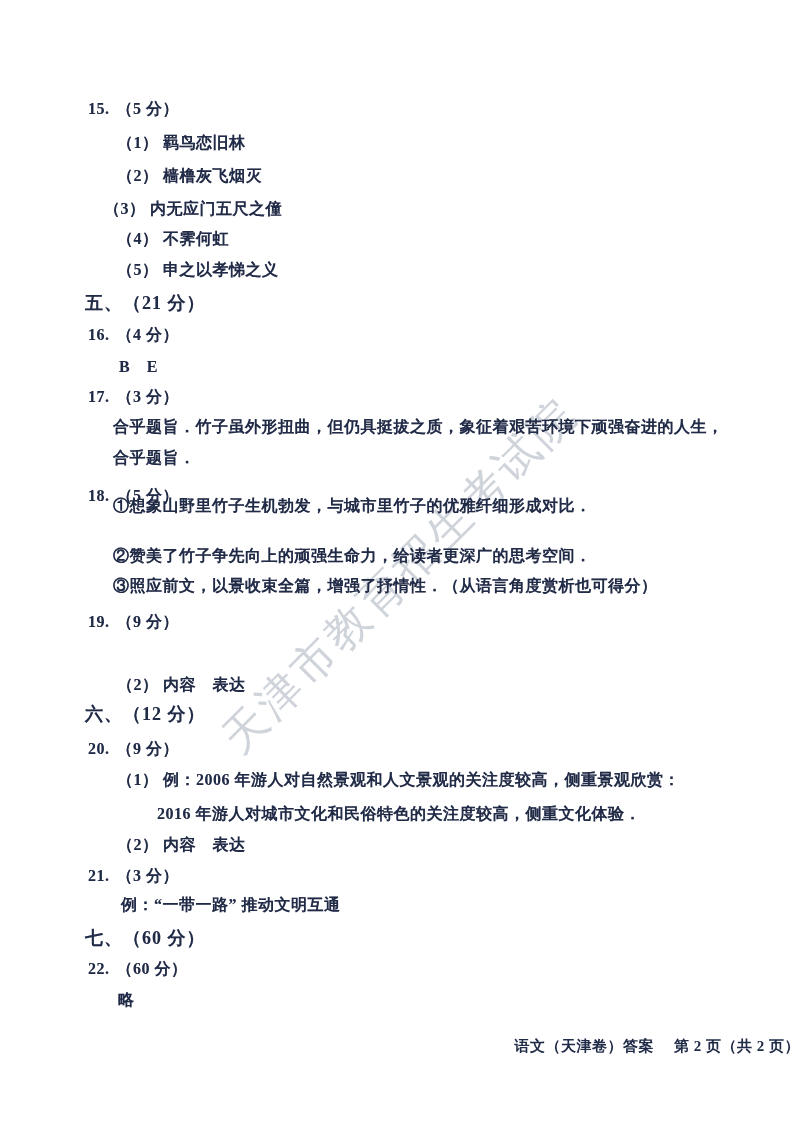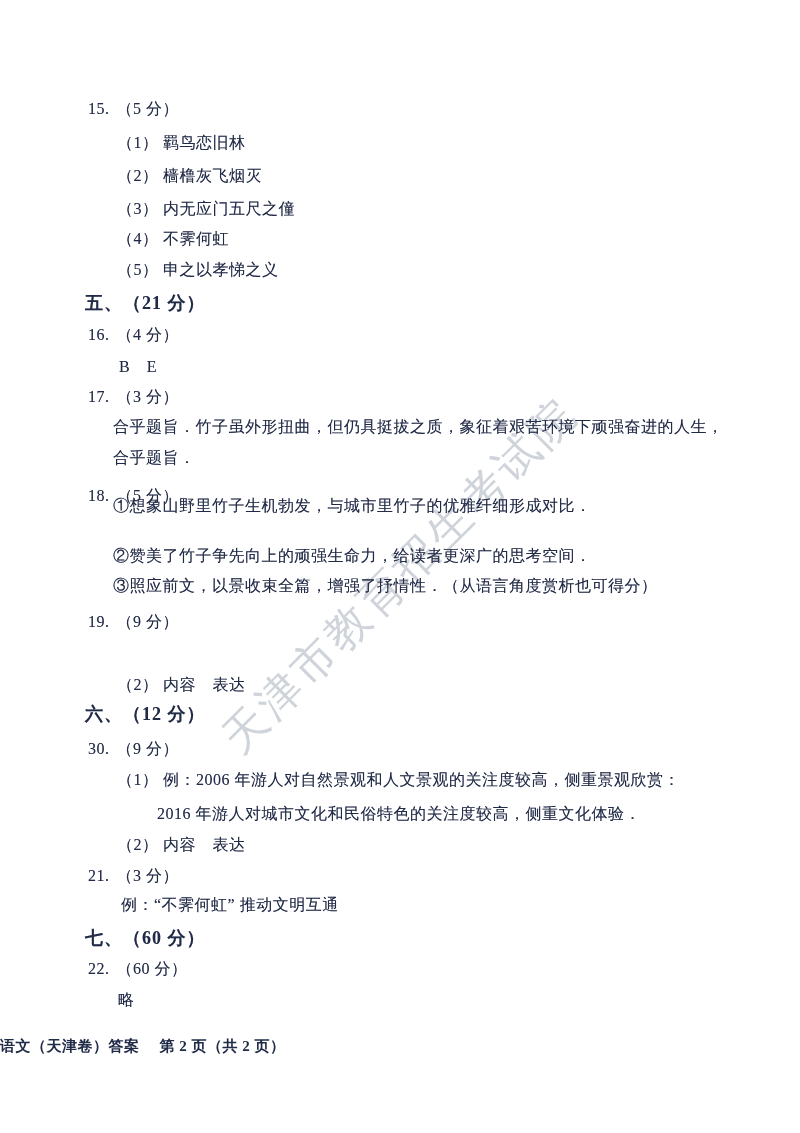--- a/index.html
+++ b/index.html
@@ -22,51 +22,51 @@
     color:rgba(168,175,188,0.55);
     transform:rotate(-45deg);
     z-index:0;
     pointer-events:none;
     white-space:pre;
   }
   .line{
     position:absolute;
     z-index:1;
     font-size:16px;
-    font-weight:400;
+    font-weight:700;
     letter-spacing:0.5px;
     white-space:pre;
     text-shadow:0 0 0.5px rgba(40,30,60,0.35);
   }
   .line .num{margin-right:7px;}
   .sec{font-size:18px;font-weight:700;letter-spacing:1px;}
   .ftr{
     position:absolute;
     z-index:1;
     top:1037px;left:0;
     width:100%;
-    text-align:left;
+    text-align:right;
     font-size:15px;
     font-weight:600;
     letter-spacing:0.5px;
     white-space:pre;
   }
   .ftr .gap{margin-left:20px;}
 </style>
 </head>
 <body>
 
 <div class="page">
 
   <div class="wm">天津市教育招生考试院</div>
 
   <div class="line" style="top:99px;left:88px"><span class="num">15.</span><span>（5 分）</span></div>
   <div class="line" style="top:133px;left:117px">（1） 羁鸟恋旧林</div>
   <div class="line" style="top:166px;left:117px">（2） 樯橹灰飞烟灭</div>
-  <div class="line" style="top:199px;left:117px">（3） 内无应门五尺之僮</div>
+  <div class="line" style="top:199px;left:104px">（3） 内无应门五尺之僮</div>
   <div class="line" style="top:229px;left:117px">（4） 不霁何虹</div>
   <div class="line" style="top:260px;left:117px">（5） 申之以孝悌之义</div>
 
   <div class="line sec" style="top:291px;left:85px">五、（21 分）</div>
 
   <div class="line" style="top:325px;left:88px"><span class="num">16.</span><span>（4 分）</span></div>
   <div class="line" style="top:357px;left:119px">B　E</div>
 
   <div class="line" style="top:387px;left:88px"><span class="num">17.</span><span>（3 分）</span></div>
   <div class="line" style="top:417px;left:113px">合乎题旨．竹子虽外形扭曲，但仍具挺拔之质，象征着艰苦环境下顽强奋进的人生，</div>
@@ -75,27 +75,27 @@
   <div class="line" style="top:486px;left:88px"><span class="num">18.</span><span>（5 分）</span></div>
   <div class="line" style="top:496px;left:113px">①想象山野里竹子生机勃发，与城市里竹子的优雅纤细形成对比．</div>
   <div class="line" style="top:576px;left:113px">③照应前文，以景收束全篇，增强了抒情性．（从语言角度赏析也可得分）</div>
   <div class="line" style="top:546px;left:113px">②赞美了竹子争先向上的顽强生命力，给读者更深广的思考空间．</div>
 
   <div class="line" style="top:612px;left:88px"><span class="num">19.</span><span>（9 分）</span></div>
   <div class="line" style="top:675px;left:117px">（2） 内容　表达</div>
 
   <div class="line sec" style="top:702px;left:85px">六、（12 分）</div>
 
-  <div class="line" style="top:739px;left:88px"><span class="num">30.</span><span>（9 分）</span></div>
+  <div class="line" style="top:739px;left:88px"><span class="num">20.</span><span>（9 分）</span></div>
   <div class="line" style="top:770px;left:117px">（1） 例：2006 年游人对自然景观和人文景观的关注度较高，侧重景观欣赏：</div>
   <div class="line" style="top:804px;left:157px">2016 年游人对城市文化和民俗特色的关注度较高，侧重文化体验．</div>
   <div class="line" style="top:835px;left:117px">（2） 内容　表达</div>
 
   <div class="line" style="top:866px;left:88px"><span class="num">21.</span><span>（3 分）</span></div>
-  <div class="line" style="top:895px;left:121px">例：“不霁何虹” 推动文明互通</div>
+  <div class="line" style="top:895px;left:121px">例：“一带一路” 推动文明互通</div>
 
   <div class="line sec" style="top:926px;left:85px">七、（60 分）</div>
 
   <div class="line" style="top:959px;left:88px"><span class="num">22.</span><span>（60 分）</span></div>
   <div class="line" style="top:990px;left:118px">略</div>
 
   <div class="ftr"><span>语文（天津卷）答案</span><span class="gap">第 2 页（共 2 页）</span></div>
 
 </div>
 

